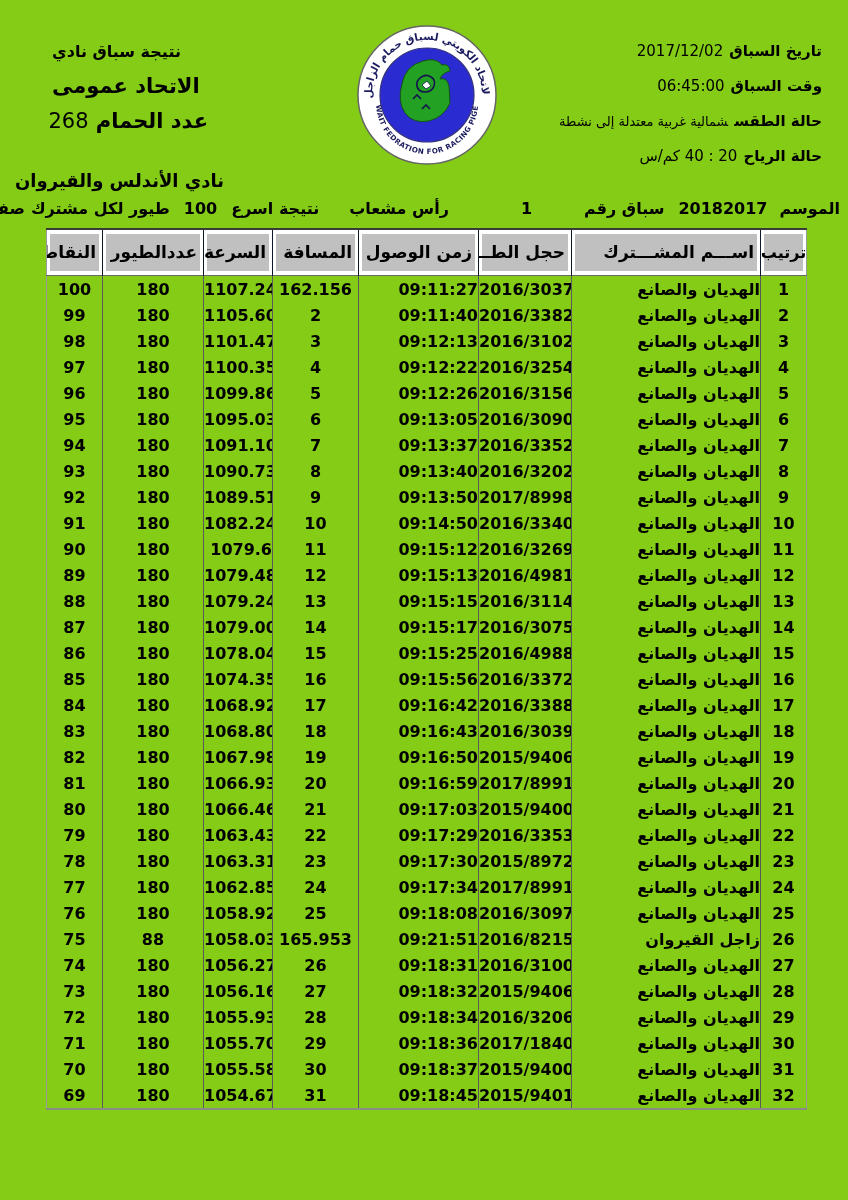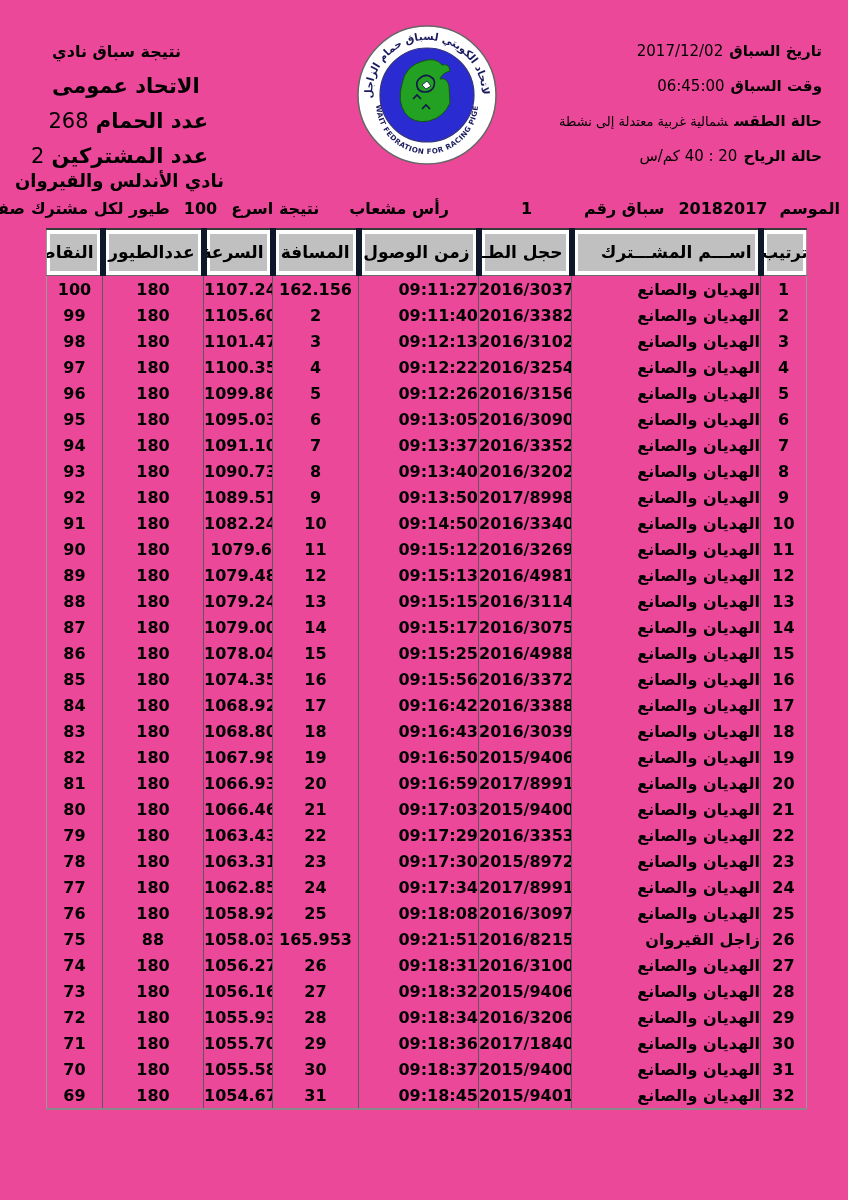--- a/index.html
+++ b/index.html
@@ -1,16 +1,16 @@
 <!DOCTYPE html>
 <html lang="ar"><head>
 <meta charset="utf-8">
 <style>
   html,body{margin:0;padding:0;background:#fff;}
-  .page{position:relative;width:848px;height:1200px;background:#ec4899;overflow:hidden;
+  .page{position:relative;width:848px;height:1200px;background:#84cc16;overflow:hidden;
         font-family:"DejaVu Sans","Liberation Sans",sans-serif;color:#000;}
 
   
   .hdr-left{position:absolute;top:34px;left:52px;width:156px;direction:rtl;text-align:left;}
   .hdr-left .ln{line-height:35px;font-size:21px;font-weight:bold;white-space:nowrap;}
   .hdr-left .ln1{font-size:16px;}
   .hdr-left .val{font-weight:normal;}
 
   .hdr-right{position:absolute;top:34px;right:26px;width:270px;direction:rtl;text-align:right;}
   .hdr-right .ln{line-height:35px;font-size:15px;white-space:nowrap;}
@@ -25,21 +25,21 @@
   .subtitle{position:absolute;top:199px;left:6px;right:8px;direction:rtl;
             display:flex;align-items:center;font-size:16px;font-weight:bold;white-space:nowrap;}
   .subtitle span{display:inline-block;}
 
   
   .tblwrap{position:absolute;top:228px;left:46px;width:760px;}
   table.race{border-collapse:collapse;table-layout:fixed;width:760px;direction:rtl;
              border-top:2px solid #3a3a3a;border-bottom:2px solid #8a8a8a;
              border-left:1px solid #9a9a9a;border-right:1px solid #9a9a9a;}
   table.race th,table.race td{padding:0;margin:0;overflow:hidden;white-space:nowrap;}
-  table.race th{border-left:6px solid #0f172a;height:45px;vertical-align:middle;background:#fff;}
+  table.race th{border-left:1px solid #0f172a;height:45px;vertical-align:middle;background:#fff;}
   table.race th:last-child{border-left:none;}
   table.race thead tr{border-bottom:1.5px solid #6a6a6a;}
   .hcell{background:#c0c0c0;margin:3px 3px 4px 3px;height:37px;display:flex;align-items:center;
          justify-content:flex-start;font-weight:bold;font-size:17px;padding:0 3px;}
   th.h-rank .hcell{justify-content:center;padding:0 1px;font-size:16px;}
 
   table.race td{border-left:1px solid #5a5a5a;height:26px;font-weight:bold;font-size:16px;
                 vertical-align:middle;}
   table.race td:last-child{border-left:none;}
   td.c-rank{text-align:center;font-size:16px;}
@@ -54,21 +54,20 @@
 </style>
 </head>
 <body>
 
 <div class="page">
 
   <div class="hdr-left">
     <div class="ln ln1">نتيجة سباق نادي</div>
     <div class="ln">الاتحاد عمومى</div>
     <div class="ln"><span>عدد الحمام</span> <span class="val">268</span></div>
-    <div class="ln"><span>عدد المشتركين</span> <span class="val">2</span></div>
   </div>
 
   <div class="logo">
     <svg viewBox="0 0 142 142" width="142" height="142">
       <defs>
         <path id="arcTop" d="M 16,71 A 55,55 0 0 1 126,71"></path>
         <path id="arcBot" d="M 20,79 A 51,51 0 0 0 122,79"></path>
       </defs>
       <circle cx="71" cy="71" r="69" fill="#ffffff" stroke="#666666" stroke-width="1.5"></circle>
       <circle cx="71" cy="71" r="47" stroke="#33337a" stroke-width="1.2" fill="#2b2bd2"></circle>

